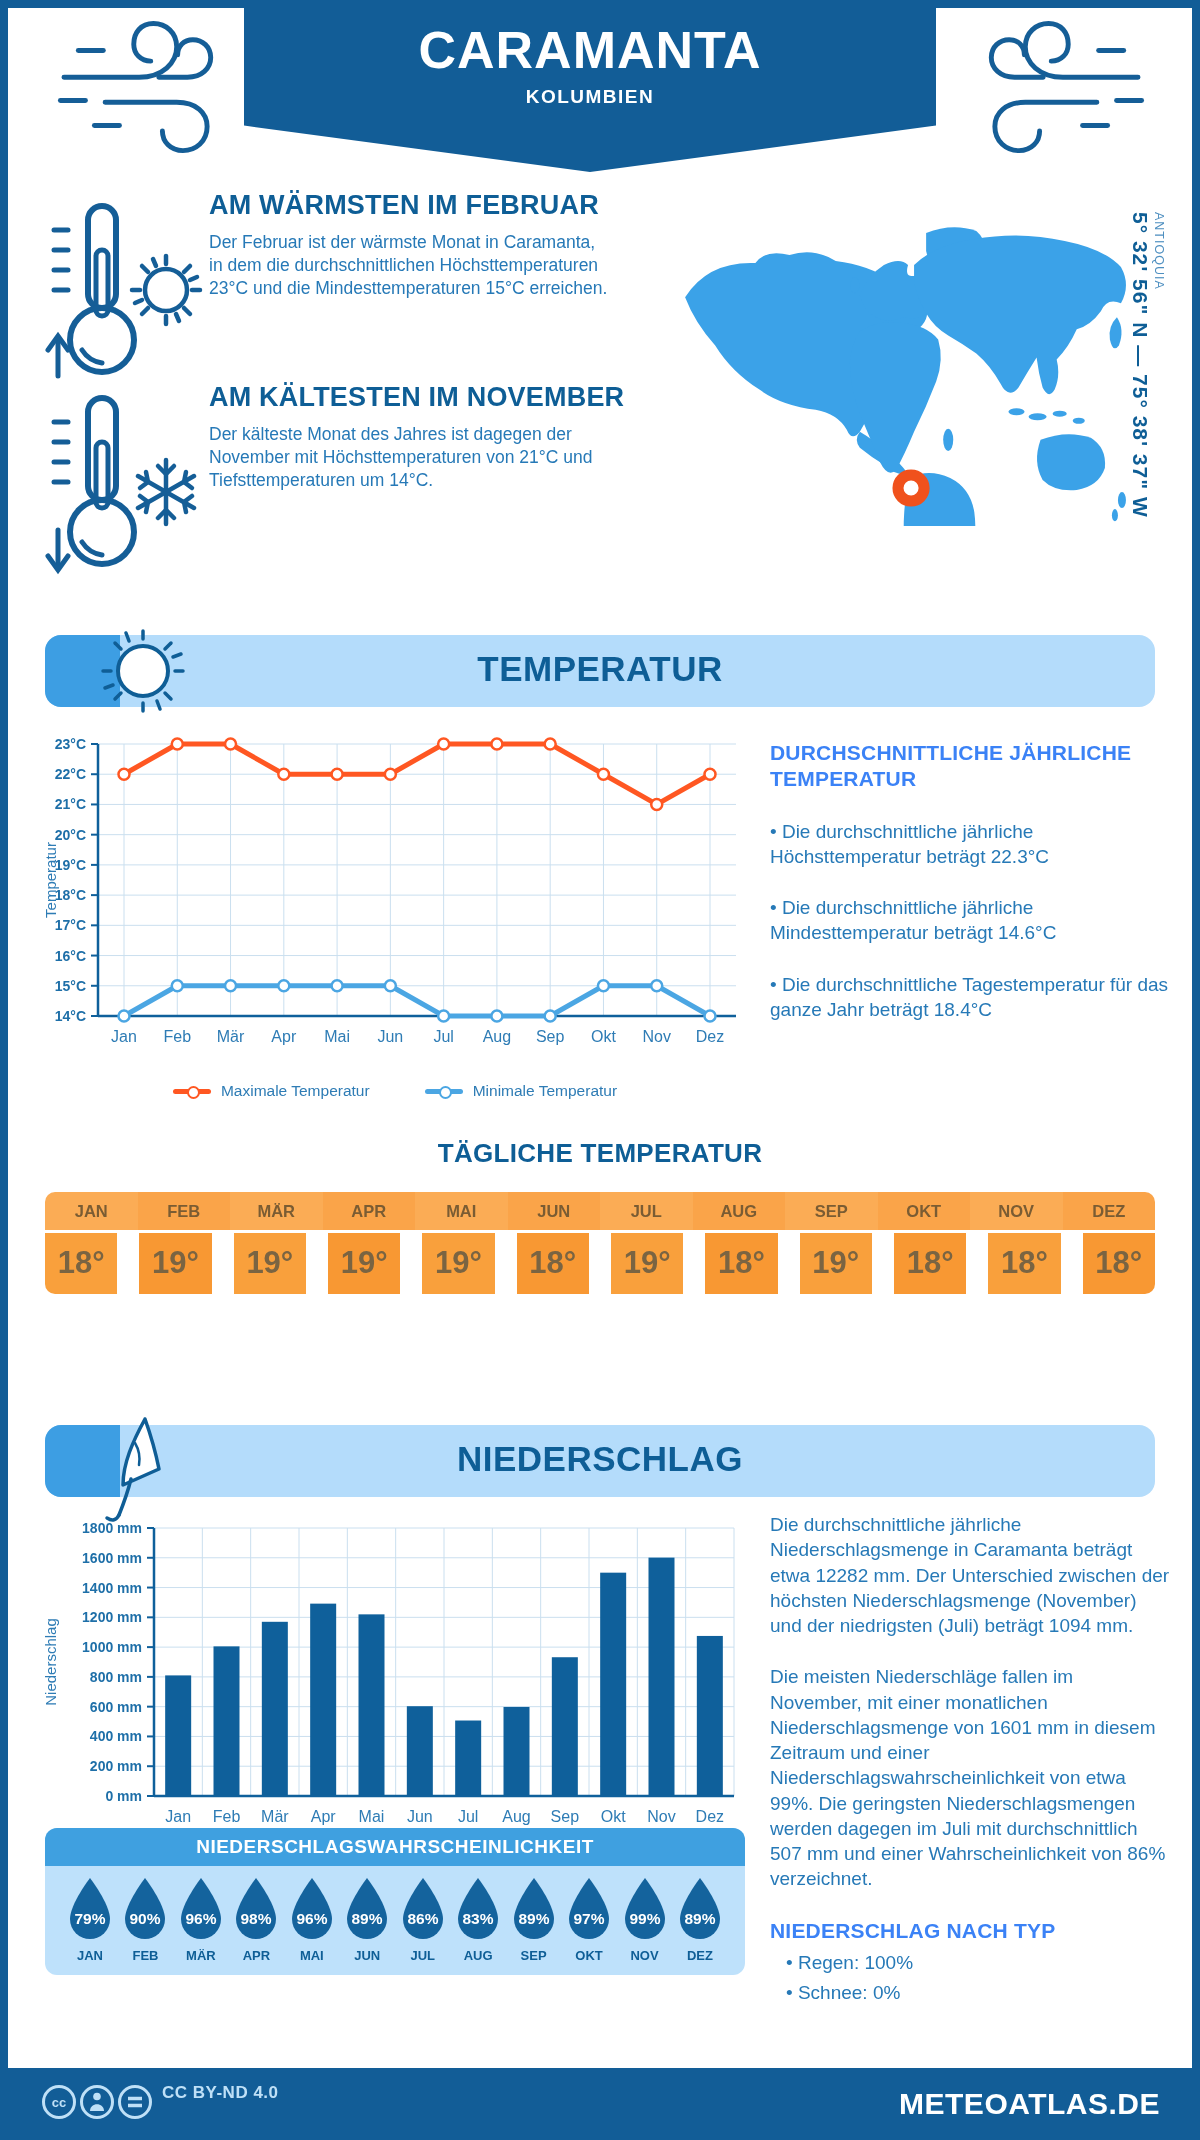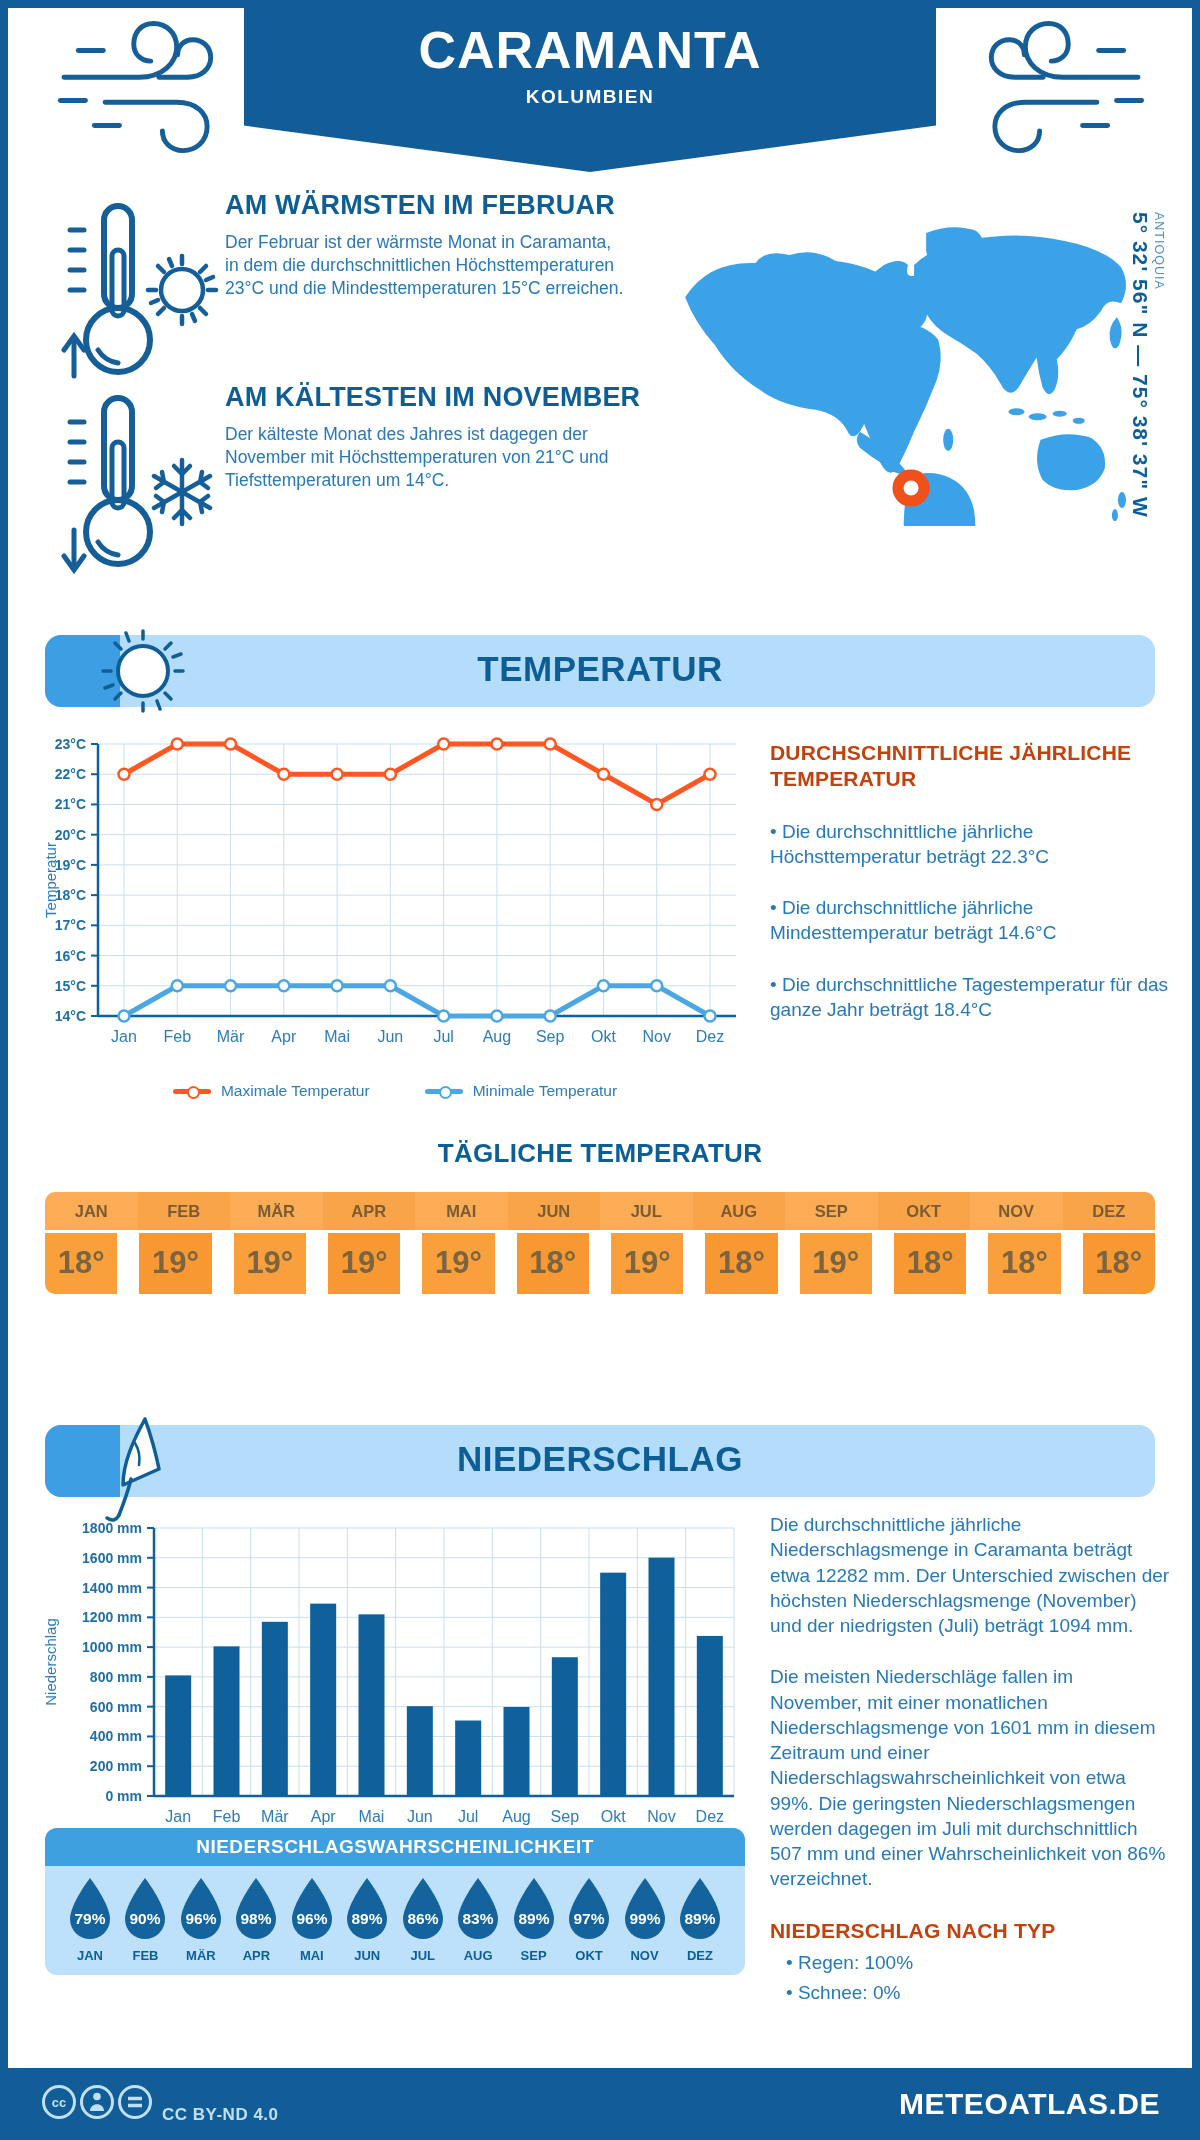--- a/index.html
+++ b/index.html
@@ -9,21 +9,21 @@
   
   .banner{position:absolute;left:244px;top:0;width:692px;height:172px;background:#125D97;
     clip-path:polygon(0 0,100% 0,100% 73%,50% 100%,0 73%);text-align:center;color:#fff;z-index:5;}
   .banner h1{margin:20px 0 0;font-size:52px;letter-spacing:1px;}
   .banner h2{margin:6px 0 0;font-size:19px;font-weight:700;letter-spacing:1.5px;}
   .windicon{position:absolute;top:20px;width:168px;height:136px;}
   .windicon svg{width:100%;height:100%;}
   .wind-left{left:52px;}
   .wind-right{left:982px;transform:scaleX(-1);}
   
-  .hl{position:absolute;left:60px;width:600px;}
+  .hl{position:absolute;left:44px;width:600px;}
   .hl .icon{position:absolute;left:0;top:8px;width:165px;height:190px;}
   .hl h3{margin:0 0 0 165px;font-size:27px;color:#0E5E96;letter-spacing:.2px;}
   .hl p{margin:10px 0 0 165px;width:400px;font-size:17.5px;line-height:1.32;color:#2679B7;}
   
   .map{position:absolute;left:663px;top:198px;width:472px;height:328px;}
   .coords{position:absolute;left:1128px;top:212px;height:340px;display:flex;z-index:4;}
   .coords .c1{writing-mode:vertical-rl;font-size:21px;font-weight:700;color:#0E5E96;letter-spacing:1px;}
   .coords .c2{writing-mode:vertical-rl;font-size:12.5px;font-weight:400;color:#4E8FC0;letter-spacing:1px;margin-right:2px;}
   
   .secbanner{position:absolute;left:45px;width:1110px;height:72px;background:#B4DCFB;border-radius:16px;}
@@ -32,21 +32,21 @@
   .secbanner .stitle{position:absolute;left:0;right:0;top:14px;text-align:center;font-size:35px;font-weight:700;color:#0E5E96;letter-spacing:.5px;}
   
   .chart{position:absolute;}
   .legendrow{position:absolute;left:45px;width:700px;display:flex;justify-content:center;gap:55px;align-items:center;}
   .legenditem{display:flex;align-items:center;gap:10px;font-size:15.5px;color:#2E7CB5;}
   .lline{position:relative;width:38px;height:5px;border-radius:3px;}
   .lring{position:absolute;left:14px;top:-2.5px;width:9px;height:9px;border-radius:50%;background:#fff;border:2.5px solid #000;}
   .lsq{width:13px;height:13px;background:#0F609B;display:inline-block;}
   
   .sidebar{position:absolute;left:770px;width:400px;color:#2679B7;}
-  .sidebar h4{margin:0;font-size:21px;color:#c2410c;letter-spacing:.2px;line-height:1.25;}
+  .sidebar h4{margin:0;font-size:21px;color:#3b82f6;letter-spacing:.2px;line-height:1.25;}
   .sidebar .bullet{margin:26px 0 0;font-size:19px;line-height:1.33;}
   .sidebar p.para{margin:0 0 26px;font-size:19px;line-height:1.33;}
   .sidebar .typeitem{margin:8px 16px 0;font-size:19px;}
   
   .dailytitle{position:absolute;left:0;width:1200px;top:1138px;text-align:center;font-size:26px;font-weight:700;color:#0E5E96;letter-spacing:.3px;}
   .dtable{position:absolute;left:45px;top:1192px;width:1110px;border-radius:10px;overflow:hidden;}
   .drow{display:flex;}
   .dcell{flex:1;text-align:center;}
   .drow.hd .dcell{padding:10px 0 9px;font-size:16.5px;font-weight:700;color:#7A5C33;background:#FBAC55;}
   .drow.hd .dcell.alt{background:#FAA449;}
@@ -54,21 +54,21 @@
   .drow.vl .dcell{padding:12px 0 13px;font-size:31px;font-weight:700;color:#7A6442;background:#F9A03C;}
   .drow.vl .dcell.alt{background:#F89833;}
   
   .prob{position:absolute;left:45px;top:1828px;width:700px;border-radius:12px;overflow:hidden;background:#BEE1FB;}
   .prob .phead{background:#3FA0E0;color:#fff;text-align:center;font-size:19px;font-weight:700;letter-spacing:.5px;padding:8px 0;}
   .prob .drops{display:flex;justify-content:space-between;padding:10px 20px 12px;}
   .dropcol{display:flex;flex-direction:column;align-items:center;width:50px;}
   .dropcol .mon{margin-top:4px;font-size:13px;font-weight:700;color:#0E5E96;}
   
   .footer{position:absolute;left:0;top:2068px;width:1200px;height:72px;background:#125D97;display:flex;align-items:center;justify-content:space-between;padding:0 40px;box-sizing:border-box;z-index:55;}
-  .fleft{display:flex;align-items:flex-end;}
+  .fleft{display:flex;align-items:flex-start;}
   .fleft .lic{margin-left:8px;font-size:17px;font-weight:700;color:#BFE0F7;letter-spacing:.5px;}
   .fbrand{font-size:30px;font-weight:800;color:#fff;letter-spacing:.5px;}
   svg text{font-family:"Liberation Sans",sans-serif;}
 </style>
 </head>
 <body>
 
 <div id="page">
 
   <div class="windicon wind-left">

